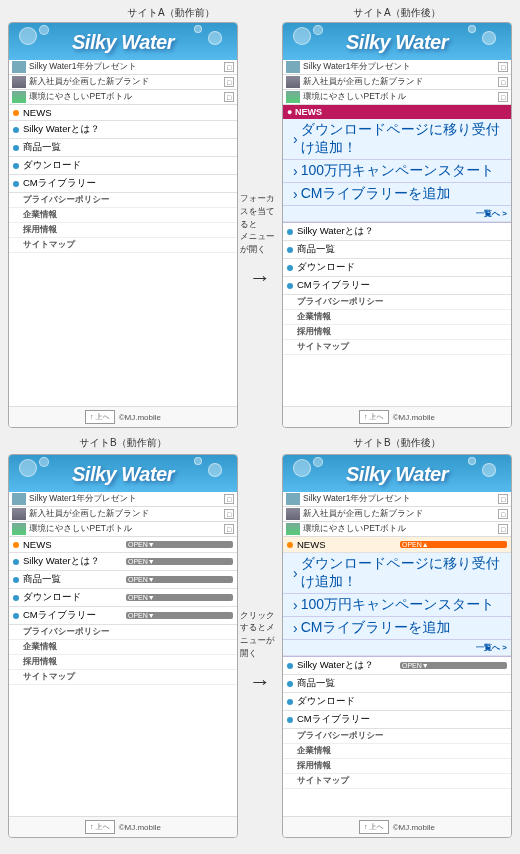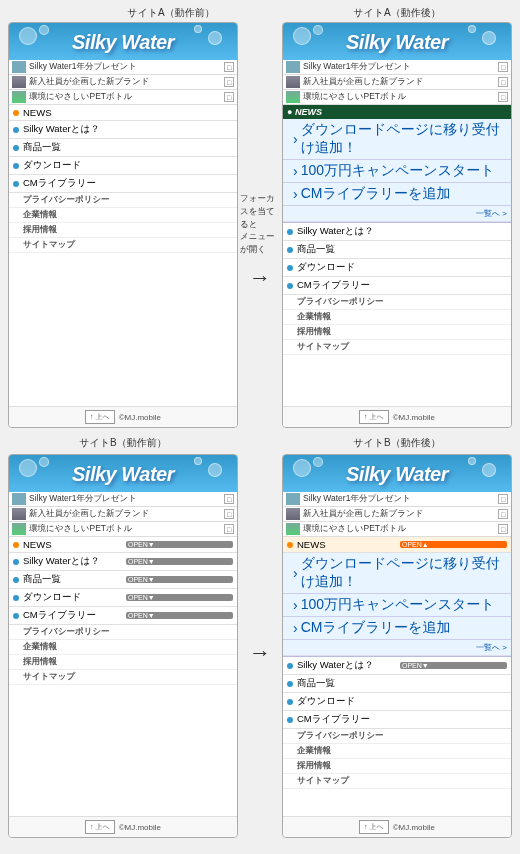--- a/index.html
+++ b/index.html
@@ -180,31 +180,32 @@
       content: '›';
       margin-right: 3px;
     }
 
     .news-more {
       padding: 2px 4px;
       font-size: 8px;
       color: #0055aa;
       text-align: right;
       border-bottom: 1px solid #dde;
+      font-weight: bold;
     }
 
     .news-label-bar {
       background: #5599cc;
       color: #fff;
       font-size: 9px;
       padding: 2px 4px;
       font-weight: bold;
     }
 
-    .news-label-bar.orange { background: #14532d; font-style: italic; }
+    .news-label-bar.orange { background: #be185d; }
 
     body {
       position: relative;
     }
 
     .top-labels {
       display: flex;
       justify-content: space-around;
       padding: 6px 10px 0;
       font-size: 10px;
@@ -439,20 +440,21 @@
           <div class="sub-item">サイトマップ</div>
         </div>
         <div class="footer-bar">
           <span class="up-btn">↑ 上へ</span>
           <span>©MJ.mobile</span>
         </div>
       </div>
     </div>
 
     <div class="row-arrow">
+      <div class="arrow-label">クリックするとメニューが開く</div>
       <div class="arrow-sym">→</div>
     </div>
 
     <div class="row-section">
       <div style="text-align:center;font-size:10px;color:#333;padding:4px 0;">サイトB（動作後）</div>
       <div class="phone-frame">
         <div class="site-header">
           <div class="bubble" style="width:18px;height:18px;top:4px;left:10px;"></div>
           <div class="bubble" style="width:10px;height:10px;top:2px;left:30px;"></div>
           <div class="bubble" style="width:14px;height:14px;top:8px;right:15px;"></div>

